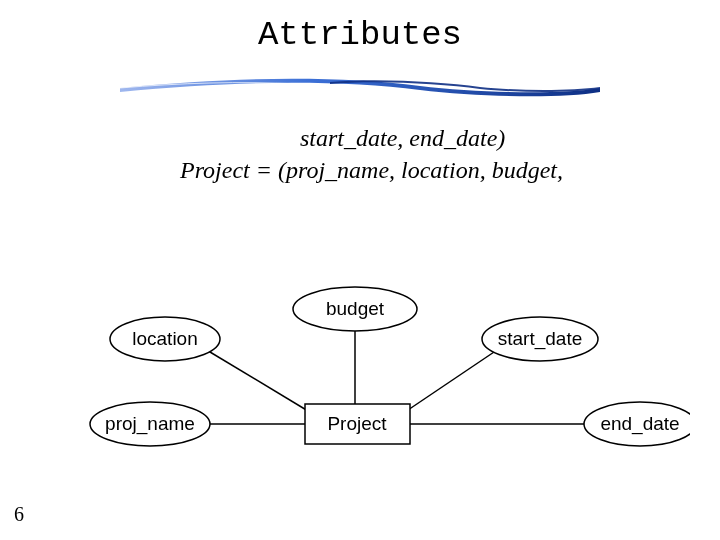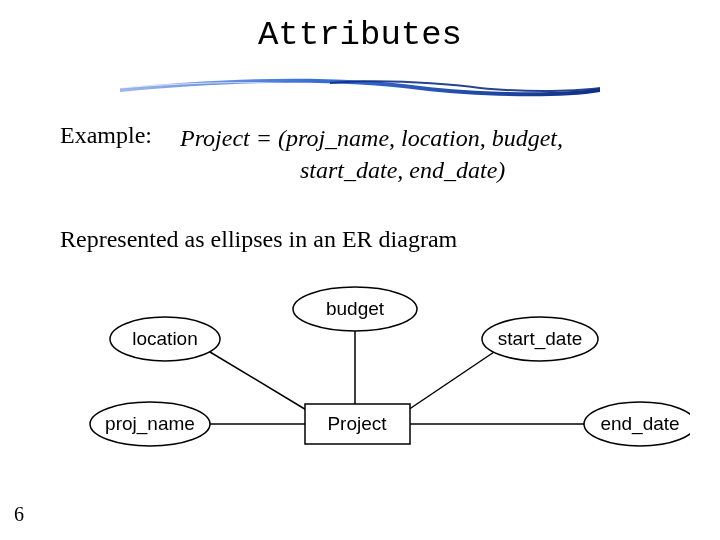--- a/index.html
+++ b/index.html
@@ -92,28 +92,26 @@
         <stop offset="0%" stop-color="#9fb7ee"></stop>
         <stop offset="40%" stop-color="#3b6fd6"></stop>
         <stop offset="100%" stop-color="#0e2f84"></stop>
       </linearGradient>
     </defs>
     <path d="M0,14 C120,2 220,2 300,12 C360,19 440,21 480,14 L480,18 C440,25 360,23 300,16 C220,6 120,6 0,18 Z" fill="url(#g1)"></path>
     <path d="M210,8 C260,4 320,8 360,13 C400,17 450,17 480,13 L480,15 C450,19 400,19 360,15 C320,10 260,6 210,10 Z" fill="#0e2f84" opacity="0.9"></path>
     <path d="M0,14 C60,9 120,7 180,10" stroke="#ffffff" stroke-width="1" fill="none" opacity="0.7"></path>
   </svg>
 
-  <div class="example-label">Example:</div>
 
   <div class="example-body">
+    <div style="padding-left:120px">start_date, end_date)</div>
     <div>Project = (proj_name, location, budget,</div>
-    <div style="padding-left:120px">start_date, end_date)</div>
   </div>
 
-  <div class="repr">Represented as ellipses in an ER diagram</div>
 
   <div class="er">
     <svg viewBox="0 0 630 200">
 
       <line x1="295" y1="55" x2="295" y2="130" stroke="#000" stroke-width="1.5"></line>
       <line x1="145" y1="75" x2="248" y2="137" stroke="#000" stroke-width="1.5"></line>
       <line x1="140" y1="150" x2="245" y2="150" stroke="#000" stroke-width="1.5"></line>
       <line x1="440" y1="74" x2="345" y2="138" stroke="#000" stroke-width="1.5"></line>
       <line x1="540" y1="150" x2="350" y2="150" stroke="#000" stroke-width="1.5"></line>
 

